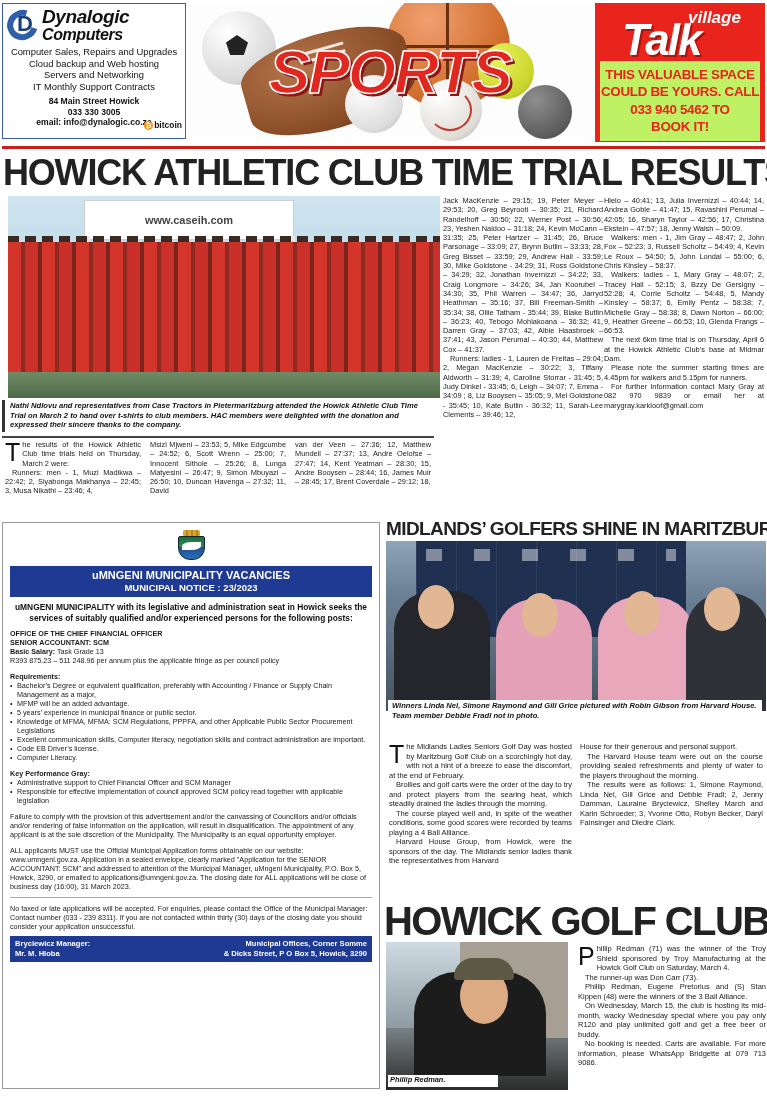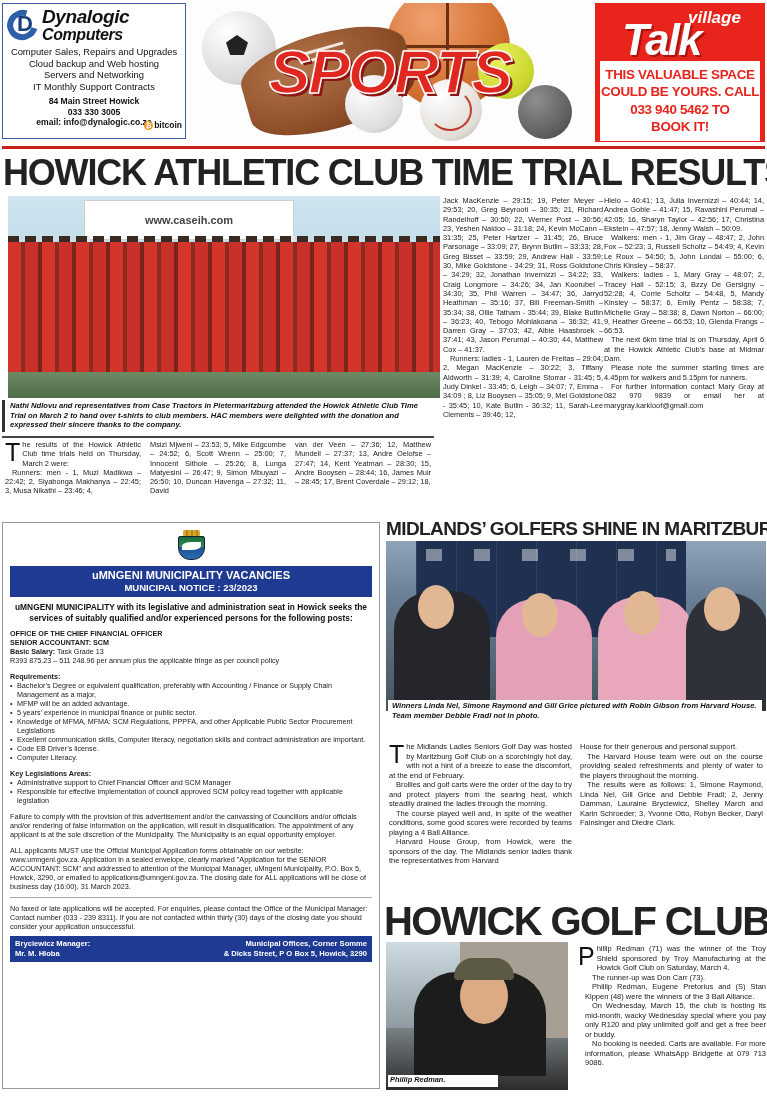--- a/index.html
+++ b/index.html
@@ -129,21 +129,21 @@
     position: absolute; left: 88px; top: 2px;
     font: 900 italic 17px/17px "Liberation Sans", sans-serif; color: #fff;
   }
   .vt-logo .vt-talk {
     position: absolute; left: 22px; top: 11px;
     font: 900 italic 44px/44px "Liberation Sans", sans-serif; color: #fff;
     letter-spacing: -2px;
     text-shadow: 2px 2px 0 #a8140f;
   }
   .vt-box {
-    background: #ffffff; height: 80px; display: flex; flex-direction: column;
+    background: #bef264; height: 80px; display: flex; flex-direction: column;
     align-items: center; justify-content: center; gap: 1px; padding: 2px;
   }
   .vt-box div {
     font: 900 13.4px/16.5px "Liberation Sans", sans-serif;
     color: #e8241c; text-align: center; letter-spacing: -0.3px; white-space: nowrap;
   }
 
   
   .rule-red { position: absolute; left: 2px; width: 763px; height: 3px; background: #c8201a; }
   .headline-main {
@@ -348,21 +348,21 @@
   .hgc-caption {
     position: absolute; left: 388px; top: 1075px; width: 110px; height: 12px;
     font: italic 700 7.4px/9.5px "Liberation Sans", sans-serif; color: #111;
     background: #fff; padding-left: 2px;
   }
   .hgc-body {
     position: absolute; left: 578px; top: 944px; width: 188px;
     font: 400 7.5px/9.5px "Liberation Sans", sans-serif; color: #1a1a1a;
   }
   .hgc-body p { text-align: justify; }
-  .hgc-body p + p { text-indent: 7px; margin-left: 7px; }
+  .hgc-body p + p { text-indent: 7px; }
 </style>
 </head>
 <body>
 
 <div id="page">
 
   <div class="top-strip">
 
     <div class="dyn-ad">
       <div class="dyn-logo-row">
@@ -489,21 +489,21 @@
       <ul class="muni-ul">
         <li>Bachelor’s Degree or equivalent qualification, preferably with Accounting / Finance or Supply Chain Management as a major,</li>
         <li>MFMP will be an added advantage.</li>
         <li>5 years’ experience in municipal finance or public sector.</li>
         <li>Knowledge of MFMA, MFMA: SCM Regulations, PPPFA, and other Applicable Public Sector Procurement Legislations</li>
         <li>Excellent communication skills, Computer literacy, negotiation skills and contract administration are important.</li>
         <li>Code EB Driver’s license.</li>
         <li>Computer Literacy.</li>
       </ul>
       <div class="muni-gap"></div>
-      <p class="hd">Key Legislations Areas:</p>
+      <p class="hd">Key Performance Gray:</p>
       <ul class="muni-ul">
         <li>Administrative support to Chief Financial Officer and SCM Manager</li>
         <li>Responsible for effective implementation of council approved SCM policy read together with applicable legislation</li>
       </ul>
       <div class="muni-gap"></div>
       <p>Failure to comply with the provision of this advertisement and/or the canvassing of Councillors and/or officials and/or rendering of false information on the application, will result in disqualification. The appointment of any applicant is at the sole discretion of the Municipality. The Municipality is an equal opportunity employer.</p>
       <div class="muni-gap"></div>
       <p>ALL applicants MUST use the Official Municipal Application forms obtainable on our website: www.umngeni.gov.za. Application in a sealed envelope, clearly marked "Application for the SENIOR ACCOUNTANT: SCM" and addressed to attention of the Municipal Manager, uMngeni Municipality, P.O. Box 5, Howick, 3290, or emailed to applications@umngeni.gov.za. The closing date for ALL applications will be close of business day (16:00), 31 March 2023.</p>
       <div class="muni-hr"></div>
       <p>No faxed or late applications will be accepted. For enquiries, please contact the Office of the Municipal Manager: Contact number (033 - 239 8311). If you are not contacted within thirty (30) days of the closing date you should consider your application unsuccessful.</p>

